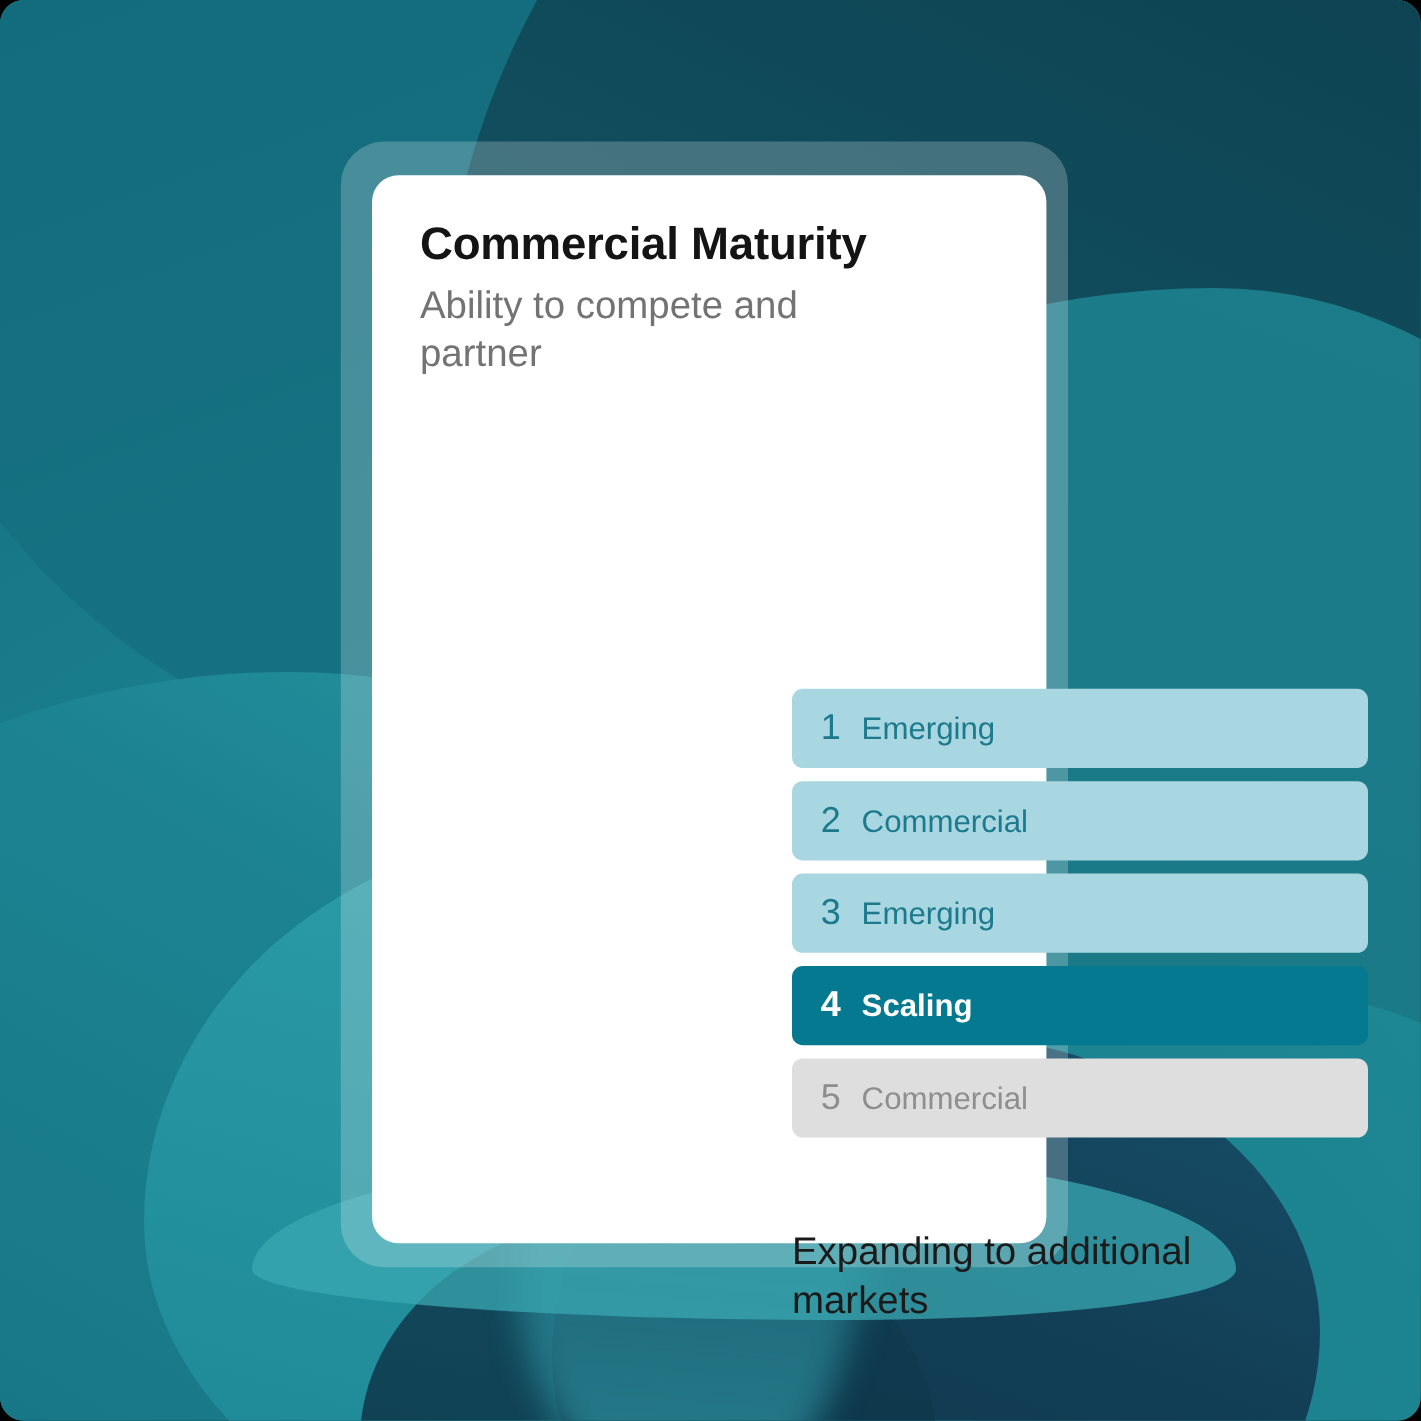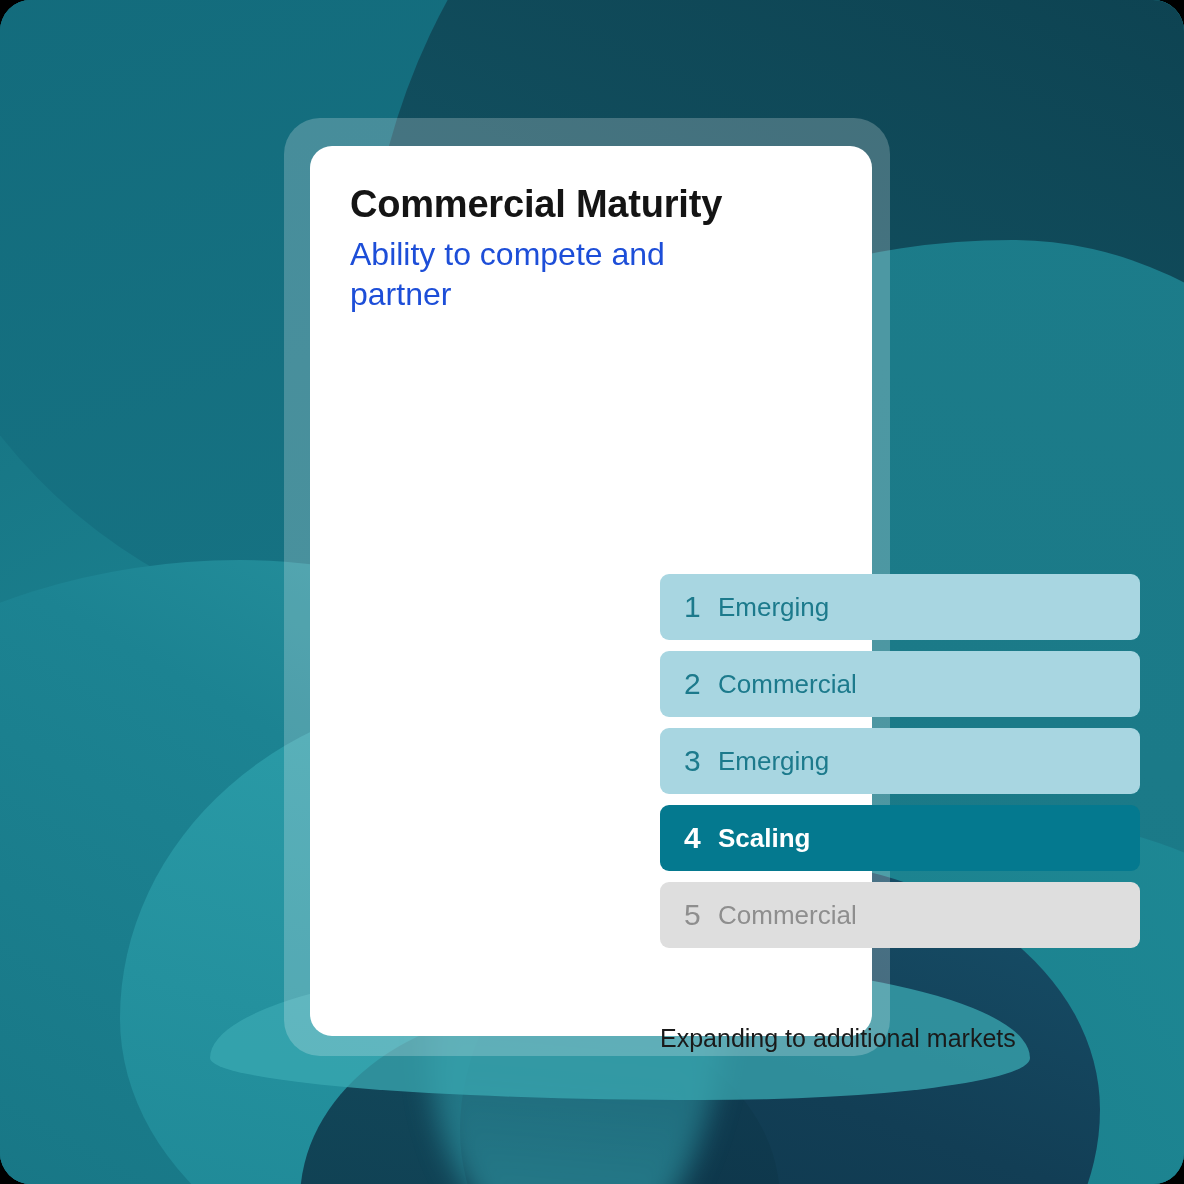--- a/index.html
+++ b/index.html
@@ -11,21 +11,21 @@
     width: 1184px;
     height: 1184px;
     overflow: hidden;
     font-family: "Liberation Sans", sans-serif;
   }
 
   #stage {
     position: relative;
     width: 1184px;
     height: 1184px;
-    border-radius: 31px;
+    border-radius: 20px;
     overflow: hidden;
     background: #15707F;
   }
 
   
   .bg-layer {
     position: absolute;
     inset: 0;
     overflow: hidden;
   }
@@ -150,21 +150,21 @@
     font-weight: bold;
     line-height: 1.18;
     color: #141414;
     letter-spacing: -0.2px;
   }
   #card-subtitle {
     margin: 8px 0 0 0;
     font-size: 32px;
     font-weight: normal;
     line-height: 1.24;
-    color: #1d4ed8;
+    color: #737373;
     max-width: 420px;
   }
 
   #levels-list {
     margin: 0;
     padding: 0;
     list-style: none;
     position: absolute;
     left: 350px;
     top: 428px;
@@ -219,21 +219,21 @@
     color: #8E8E8E;
     font-weight: normal;
   }
 
   #card-footnote {
     position: absolute;
     left: 350px;
     top: 876px;
     width: 440px;
     margin: 0;
-    font-size: 25px;
+    font-size: 32px;
     line-height: 1.28;
     color: #1A1A1A;
   }
 </style>
 </head>
 <body>
 
 <div id="stage">
 
   <div class="bg-layer">

